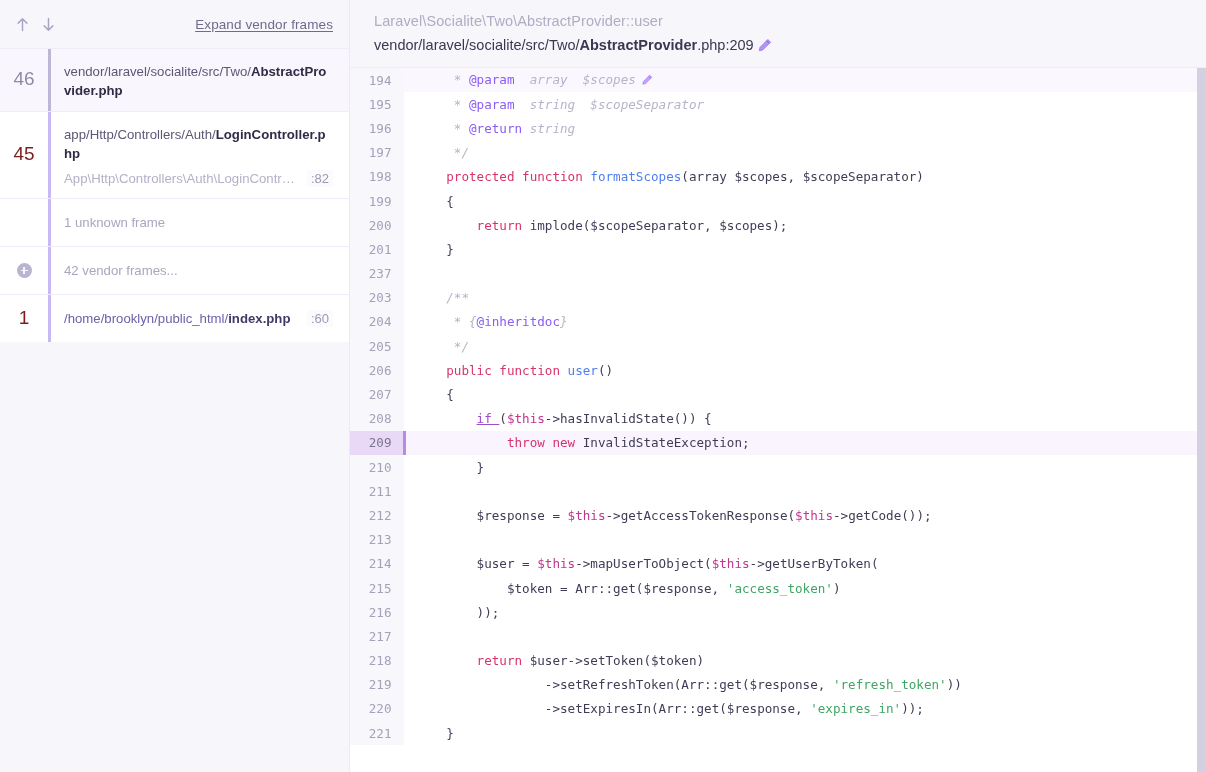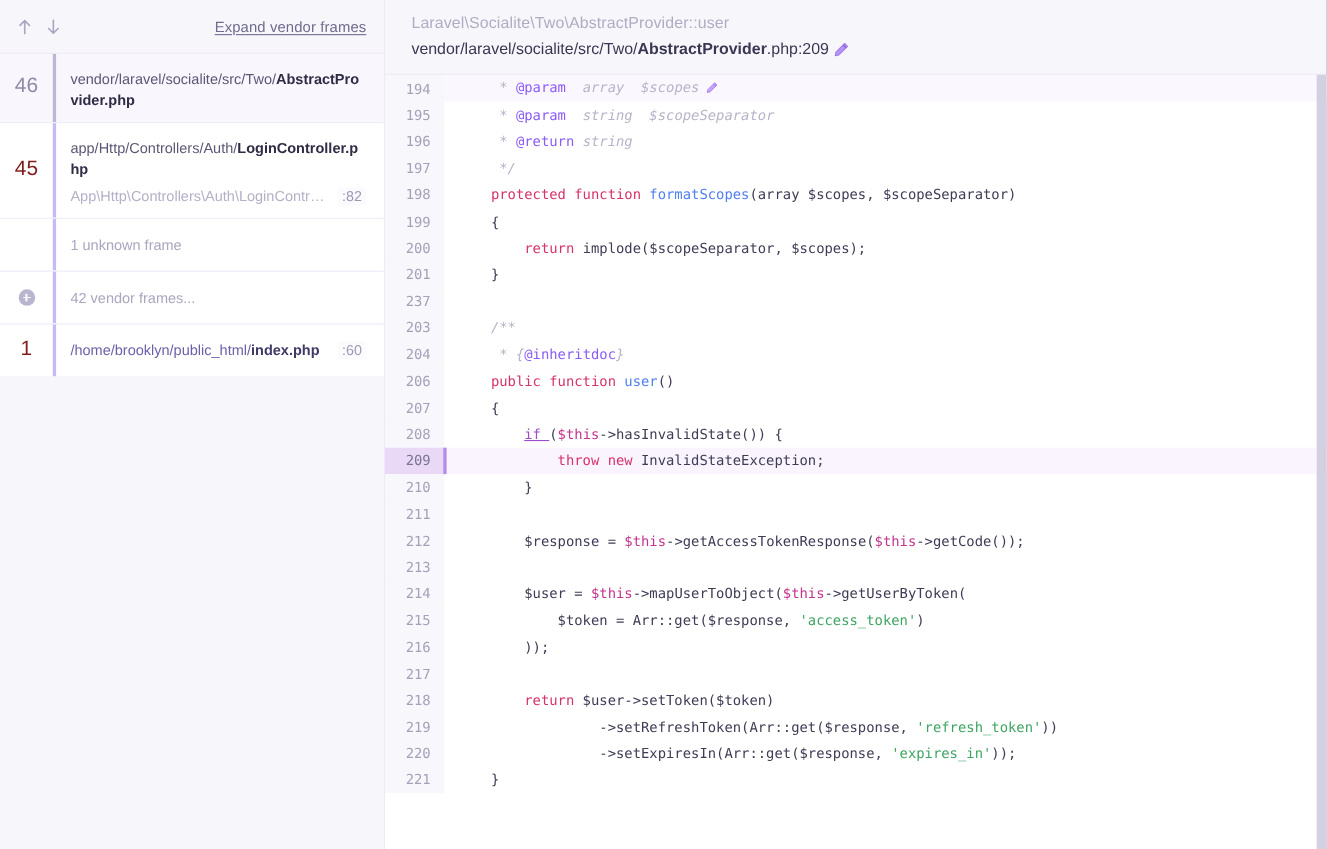--- a/index.html
+++ b/index.html
@@ -164,21 +164,21 @@
     background: #f7f7fb;
   }
   .plus-circle::before { width: 7px; height: 1.6px; }
   .plus-circle::after  { width: 1.6px; height: 7px; }
 
   
   .right-panel {
     flex: 1;
     height: 772px;
     position: relative;
-    background: #0c4a6e;
+    background: #c4b5fd;
     display: flex;
     flex-direction: column;
     min-width: 0;
   }
 
   .code-header {
     height: 68px;
     min-height: 68px;
     background: #f7f7fb;
     padding: 10px 24px 0 24px;
@@ -396,20 +396,24 @@
             </tr>
             <tr>
               <td class="gut">203</td>
               <td class="code-cell">   <span class="t-cmt">/**</span></td>
             </tr>
             <tr>
               <td class="gut">204</td>
               <td class="code-cell">    <span class="t-cmt">* {</span><span class="t-tag">@inheritdoc</span><span class="t-cmt">}</span></td>
             </tr>
             <tr>
+              <td class="gut">205</td>
+              <td class="code-cell">    <span class="t-cmt">*/</span></td>
+            </tr>
+            <tr>
               <td class="gut">206</td>
               <td class="code-cell">   <span class="t-kw">public function </span><span class="t-fn">user</span><span class="t-punct">()</span></td>
             </tr>
             <tr>
               <td class="gut">207</td>
               <td class="code-cell">   <span class="t-punct">{</span></td>
             </tr>
             <tr>
               <td class="gut">208</td>
               <td class="code-cell">       <span class="t-kw2">if </span><span class="t-punct">(</span><span class="t-this">$this</span><span class="t-punct">-&gt;hasInvalidState()) {</span></td>

